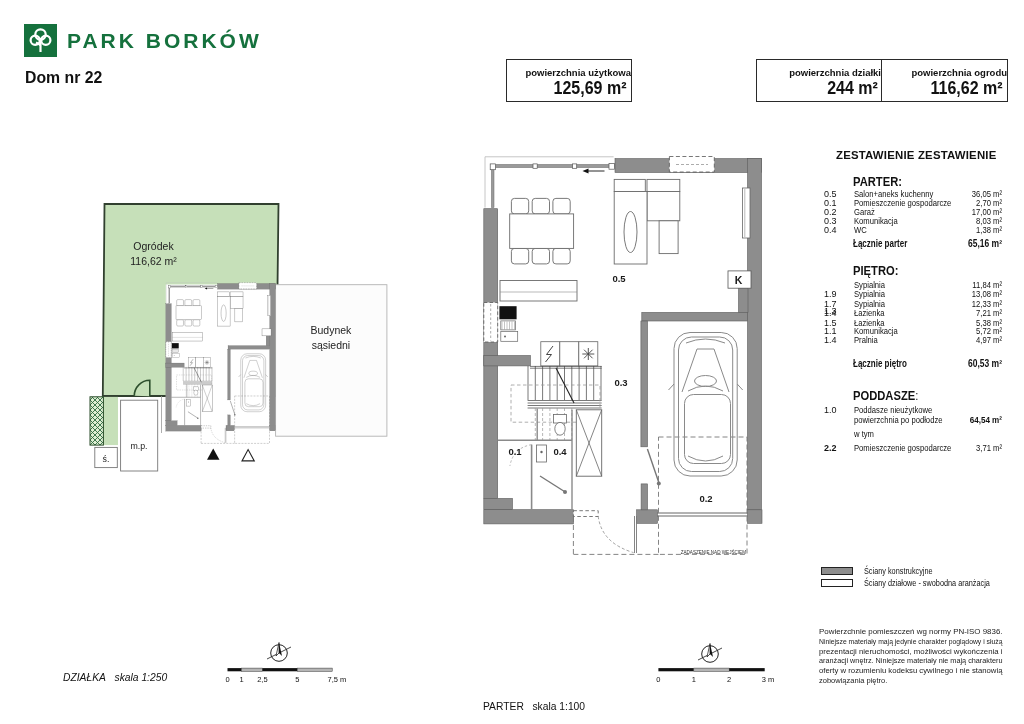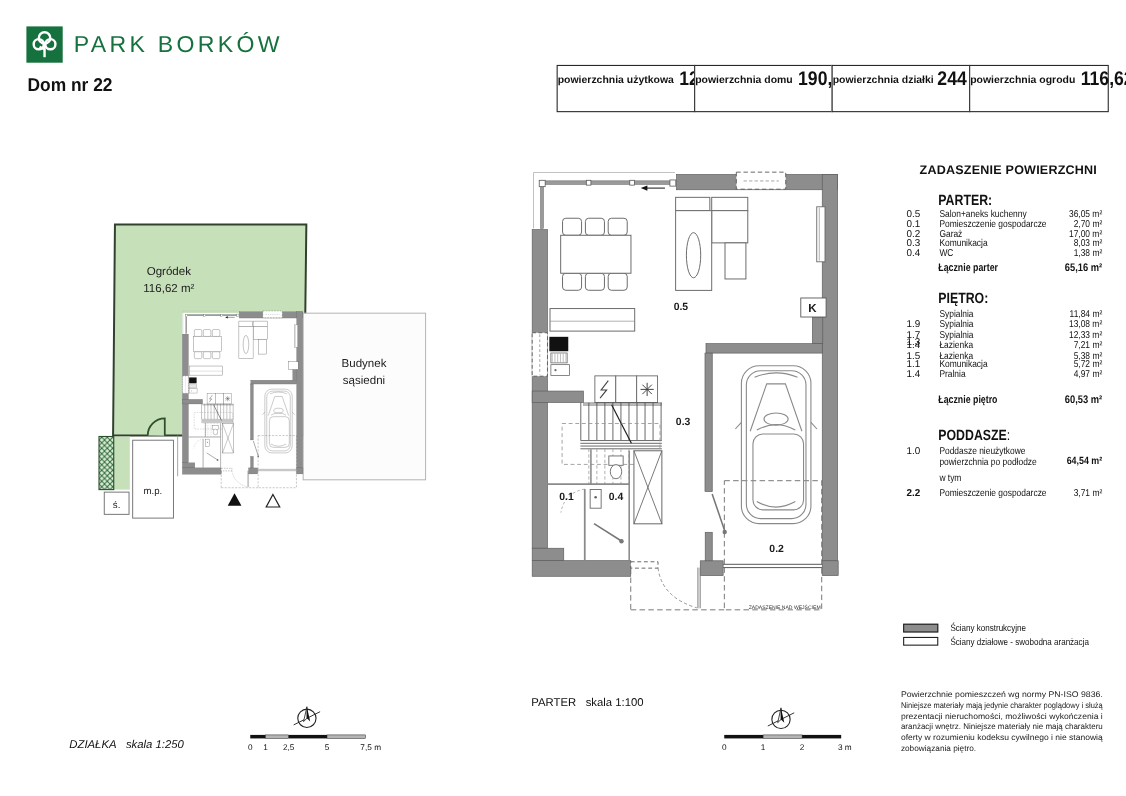--- a/index.html
+++ b/index.html
@@ -1,20 +1,20 @@
 <!DOCTYPE html>
 <html><head>
 <meta charset="utf-8">
 <style>
   html,body{margin:0;padding:0;background:#fff;}
   #page{position:relative;width:1024px;height:724px;background:#fff;overflow:hidden;
         font-family:"Liberation Sans",sans-serif;}
   .abs{position:absolute;}
   .hdrbox{position:absolute;top:59px;height:41px;border:1px solid #2a2a2a;background:#fff;
-          display:flex;align-items:flex-start;}
+          display:flex;flex-direction:column;align-items:flex-end;}
   .hdrbox .lab{font-size:9.5px;font-weight:bold;color:#111;margin-top:6.5px;white-space:nowrap;}
   .hdrbox .val{font-size:18px;font-weight:bold;color:#111;margin-top:0.5px;white-space:nowrap;transform:scaleX(0.89);}
   .t{position:absolute;white-space:nowrap;color:#111;}
   .num{left:824px;font-size:9px;}
   .nam{left:854px;font-size:9px;transform:scaleX(0.85);transform-origin:0 0;}
   .val2{left:902px;width:100px;text-align:right;font-size:9px;transform:scaleX(0.85);transform-origin:100% 0;}
   .b{font-weight:bold;}
   .hd{transform:scaleX(0.83);transform-origin:0 0;}
   .jl{position:absolute;left:819px;font-size:7.5px;color:#222;white-space:nowrap;
       transform-origin:0 0;}
@@ -26,41 +26,37 @@
   <svg class="abs" style="left:0;top:0" width="300" height="70" viewBox="0 0 300 70">
     <rect x="24" y="24" width="33" height="33" fill="#15713d"></rect>
     <g stroke="#fff" stroke-width="2.2" fill="none">
       <circle cx="40.5" cy="34.5" r="5.2"></circle>
       <circle cx="35.2" cy="40.2" r="4.6"></circle>
       <circle cx="45.8" cy="40.2" r="4.6"></circle>
       <line x1="40.5" y1="38" x2="40.5" y2="52"></line>
       <line x1="40.5" y1="45" x2="36" y2="42.5"></line>
     </g>
   </svg>
-  <div class="t" style="left:67px;top:29px;font-size:21px;font-weight:normal;color:#15713d;letter-spacing:3px;">PARK BORKÓW</div>
+  <div class="t" style="left:67px;top:29px;font-size:21px;font-weight:bold;color:#15713d;letter-spacing:3px;">PARK BORKÓW</div>
   <div class="t" style="left:25px;top:67.5px;font-size:17px;font-weight:bold;transform:scaleX(0.93);transform-origin:0 0;">Dom nr 22</div>
 
   <div class="hdrbox" style="left:506px;width:124px;">
     <div class="lab">powierzchnia użytkowa</div>
       <div class="val">125,69 m²</div>
-  </div>
-  <div class="hdrbox" style="left:631px;width:124px;">
-    <div class="lab">powierzchnia domu</div>
-      <div class="val">190,23 m²</div>
   </div>
   <div class="hdrbox" style="left:756px;width:124px;">
     <div class="lab">powierzchnia działki</div>
       <div class="val">244 m²</div>
   </div>
   <div class="hdrbox" style="left:881px;width:125px;">
     <div class="lab">powierzchnia ogrodu</div>
       <div class="val">116,62 m²</div>
   </div>
 
-  <div class="t b" style="left:836px;top:148.5px;font-size:11.4px;letter-spacing:0.2px;">ZADASZENIE POWIERZCHNI</div>
+  <div class="t b" style="left:836px;top:148.5px;font-size:11.4px;letter-spacing:0.2px;">ZESTAWIENIE ZESTAWIENIE</div>
   <div class="t b hd" style="left:853px;top:174px;font-size:13.5px;">PARTER:</div>
   <div class="t num" style="top:188.5px;">0.5</div>
     <div class="t nam" style="top:188.5px;">Salon+aneks kuchenny</div>
     <div class="t val2" style="top:188.5px;">36,05 m²</div>
   <div class="t num" style="top:197.7px;">0.1</div>
     <div class="t nam" style="top:197.7px;">Pomieszczenie gospodarcze</div>
     <div class="t val2" style="top:197.7px;">2,70 m²</div>
   <div class="t num" style="top:206.9px;">0.2</div>
     <div class="t nam" style="top:206.9px;">Garaż</div>
     <div class="t val2" style="top:206.9px;">17,00 m²</div>
@@ -112,21 +108,21 @@
   <div class="t" style="left:864px;top:578px;font-size:8.6px;transform:scaleX(0.85);transform-origin:0 0;">Ściany działowe - swobodna aranżacja</div>
 
   <div class="jl" style="top:627px;transform:scaleX(1.0556);">Powierzchnie pomieszczeń wg normy PN-ISO 9836.</div>
   <div class="jl" style="top:636.8px;transform:scaleX(0.9095);">Niniejsze materiały mają jedynie charakter poglądowy i służą</div>
   <div class="jl" style="top:646.6px;transform:scaleX(1.0432);">prezentacji nieruchomości, możliwości wykończenia i</div>
   <div class="jl" style="top:656.4px;transform:scaleX(0.9696);">aranżacji wnętrz. Niniejsze materiały nie mają charakteru</div>
   <div class="jl" style="top:666.2px;transform:scaleX(1.0333);">oferty w rozumieniu kodeksu cywilnego i nie stanowią</div>
   <div class="jl" style="top:676px;">zobowiązania piętro.</div>
 
   <div class="t" style="left:63px;top:671.5px;font-size:10.3px;font-style:italic;">DZIAŁKA&nbsp;&nbsp;&nbsp;skala 1:250</div>
-  <div class="t" style="left:483px;top:634px;font-size:10.3px;">PARTER&nbsp;&nbsp;&nbsp;skala 1:100</div>
+  <div class="t" style="left:483px;top:701px;font-size:10.3px;">PARTER&nbsp;&nbsp;&nbsp;skala 1:100</div>
 
   <svg class="abs" style="left:0;top:0" width="1024" height="724" viewBox="0 0 1024 724">
     <defs>
       <pattern id="hatch" width="5" height="5" patternUnits="userSpaceOnUse">
         <rect width="5" height="5" fill="#ddedd2"></rect>
         <path d="M0,0 L5,5 M5,0 L0,5" stroke="#2e6b40" stroke-width="0.9"></path>
       </pattern>
       <g id="planbase">
         <rect x="483.8" y="161" width="277.7" height="362.9" fill="#fff"></rect>
 

